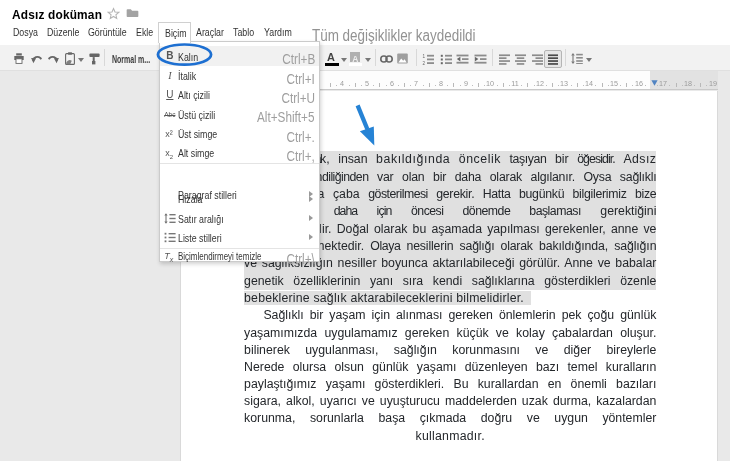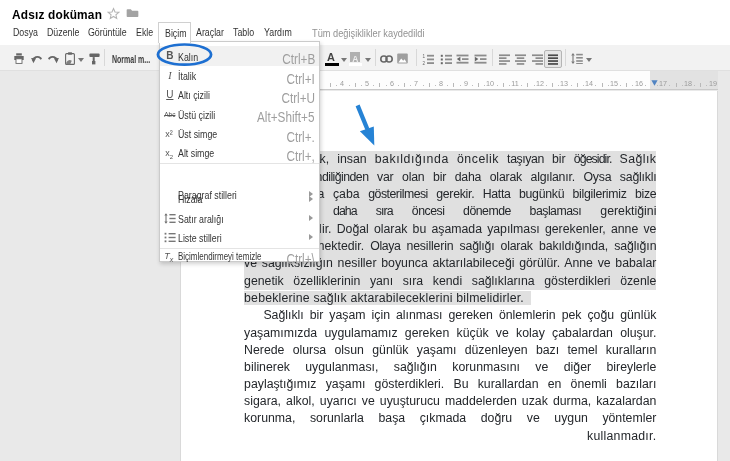--- a/index.html
+++ b/index.html
@@ -4,21 +4,21 @@
 #app{position:relative;width:730px;height:461px;background:#fff;overflow:hidden;
   font-family:"Liberation Sans",sans-serif;}
 .abs{position:absolute}
 .ct{display:inline-block;transform:scaleX(.84);transform-origin:0 0;white-space:nowrap}
 .ctr{display:inline-block;transform:scaleX(.84);transform-origin:100% 0;white-space:nowrap}
 
 #title{left:12px;top:6.8px;font-size:13.5px;font-weight:bold;color:#000;
   transform:scaleX(.88);transform-origin:0 0;letter-spacing:.2px}
 
 .mi{top:26.3px;font-size:10.5px;color:#333}
-#saved{top:26.8px;font-size:11px;color:#929292}
+#saved{top:26.8px;font-size:16px;color:#929292}
 
 #toolbar{left:0;top:44.5px;width:730px;height:25px;background:#f2f2f2;border-bottom:1px solid #e0e0e0}
 .tsep{top:49px;width:1px;height:17px;background:#d8d8d8}
 .car{width:0;height:0;border-left:3px solid transparent;border-right:3px solid transparent;border-top:4px solid #777}
 
 #ruler{left:0;top:70.5px;width:730px;height:19.5px;background:#e9e9e9}
 #rwhite{left:243.6px;top:0;width:406.3px;height:18.5px;background:#fdfdfd;border-bottom:1px solid #c9c9c9}
 #rmargin{left:649.9px;top:0;width:68.2px;height:18.5px;background:#e2e2e2;border-bottom:1px solid #c9c9c9}
 .rn{top:8.6px;width:20px;text-align:center;font-size:8px;color:#9b9b9b;transform:scaleX(.9)}
 .htick{top:12.6px;width:1px;height:3.5px;background:#b8b8b8}
@@ -293,39 +293,39 @@
     <div class="abs htick" style="left:700.2px"></div>
     <svg class="abs" style="left:650.8px;top:9.7px" width="7" height="6" viewBox="0 0 7 6">
       <path d="M0.4 0.3 H6.6 L3.5 5.8 Z" fill="#5184c2"></path>
     </svg>
   </div>
 
   <div class="abs" id="docarea">
     <div id="page">
       <div id="doctext">
         <div id="para1">
-          <div class="jl hl ind"><span style="letter-spacing:-1.45px">Sağlıklı olma</span>k, insan <span style="letter-spacing:0.6px">bakıldığında</span> <span style="letter-spacing:0.55px">öncelik</span> <span style="letter-spacing:-0.4px">taşıyan</span> bir <span style="letter-spacing:-0.9px">öğesidir.</span> <span style="letter-spacing:0.45px">Sağlık</span></div>
+          <div class="jl hl ind"><span style="letter-spacing:-1.45px">Sağlıklı olma</span>k, insan <span style="letter-spacing:0.6px">bakıldığında</span> <span style="letter-spacing:0.55px">öncelik</span> <span style="letter-spacing:-0.4px">taşıyan</span> bir <span style="letter-spacing:-0.9px">öğesidir.</span> <span style="letter-spacing:0.45px">Adsız</span></div>
           <div class="jl hl"><span style="letter-spacing:-0.45px">çoğu kez ken</span><span style="letter-spacing:-0.55px">diliğinden</span><span style="letter-spacing:-0.22px"> var olan bir daha olarak algılanır. Oysa sağlıklı</span></div>
           <div class="jl hl"><span style="letter-spacing:-0.45px">olabilmek fazl</span>a çaba <span style="letter-spacing:-0.5px">gösterilmesi</span><span style="letter-spacing:-0.28px"> gerekir. Hatta bugünkü bilgilerimiz bize</span></div>
-          <div class="jl hl">bu çabanı <span style="letter-spacing:-1.0px">daha</span> <span style="letter-spacing:-0.9px">sıra</span> <span style="letter-spacing:-0.5px">öncesi dönemde başlaması</span> gerektiğini</div>
+          <div class="jl hl">bu çabanı <span style="letter-spacing:-1.0px">daha</span> <span style="letter-spacing:-0.9px">için</span> <span style="letter-spacing:-0.5px">öncesi dönemde başlaması</span> gerektiğini</div>
           <div class="jl hl"><span style="letter-spacing:0.28px">göstermekted</span>ir. Doğal olarak bu aşamada yapılması gerekenler, anne ve</div>
           <div class="jl hl"><span style="letter-spacing:-0.3px">babalara düş</span>mektedir. <span style="letter-spacing:-0.4px">Olaya</span> <span style="letter-spacing:-0.15px">nesillerin</span> <span style="letter-spacing:-0.2px">sağlığı</span> <span style="letter-spacing:-0.2px">olarak</span> <span style="letter-spacing:-0.1px">bakıldığında,</span> <span style="letter-spacing:-0.1px">sağlığın</span></div>
           <div class="jl hl">ve sağlıksızlığın nesiller boyunca aktarılabileceği görülür. Anne ve babalar</div>
           <div class="jl hl">genetik özelliklerinin yanı sıra kendi sağlıklarına gösterdikleri özenle</div>
           <div style="text-align:left;letter-spacing:.2px"><span class="hl" style="padding-right:7px">bebeklerine sağlık aktarabileceklerini bilmelidirler.</span></div>
         </div>
         <div id="para2">
           <div class="jl ind">Sağlıklı bir yaşam için alınması gereken önlemlerin pek çoğu günlük</div>
           <div class="jl">yaşamımızda uygulamamız gereken küçük ve kolay çabalardan oluşur.</div>
+          <div class="jl">bilinerek uygulanması, sağlığın korunmasını ve diğer bireylerle</div>
           <div class="jl">Nerede olursa olsun günlük yaşamı düzenleyen bazı temel kuralların</div>
-          <div class="jl">bilinerek uygulanması, sağlığın korunmasını ve diğer bireylerle</div>
           <div class="jl">paylaştığımız yaşamı gösterdikleri. Bu kurallardan en önemli bazıları</div>
           <div class="jl">sigara, alkol, uyarıcı ve uyuşturucu maddelerden uzak durma, kazalardan</div>
           <div class="jl">korunma, sorunlarla başa çıkmada doğru ve uygun yöntemler</div>
-          <div style="text-align:right;letter-spacing:.25px">kullanmadır.</div>
+          <div style="text-align:center;letter-spacing:.25px">kullanmadır.</div>
         </div>
       </div>
     </div>
   </div>
 
   <div class="abs" id="panel">
     <div class="abs mrow" style="top:4px;background:#f1f1f1">
       <span class="ic" style="font-size:10px;font-weight:bold;top:4px;left:6px">B</span>
       <span class="lab"><span class="ct">Kalın</span></span>
       <span class="sc"><span class="ctr">Ctrl+B</span></span>

